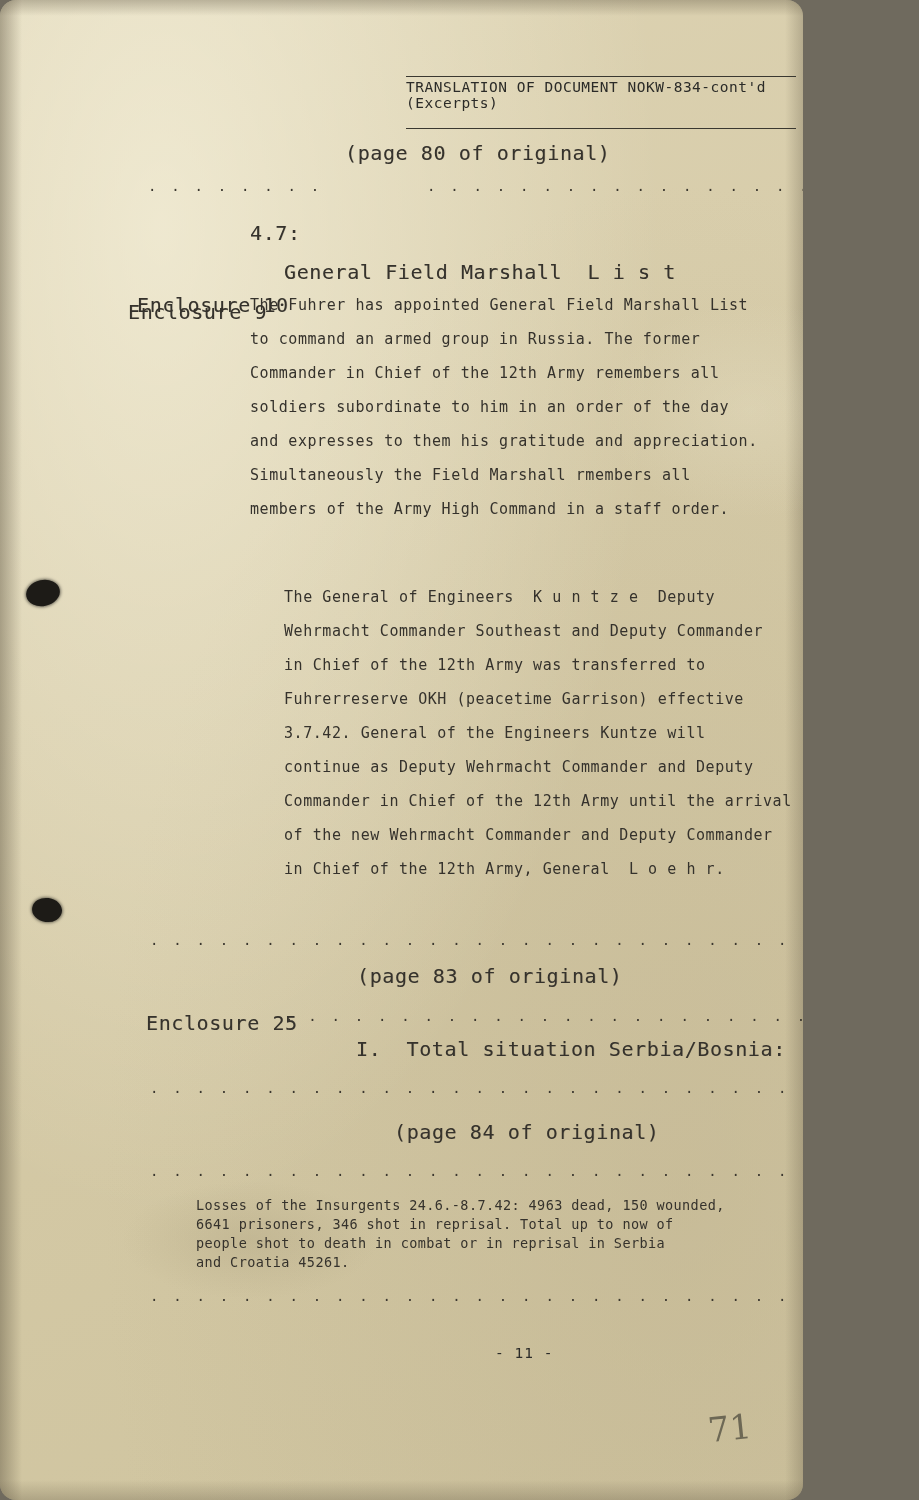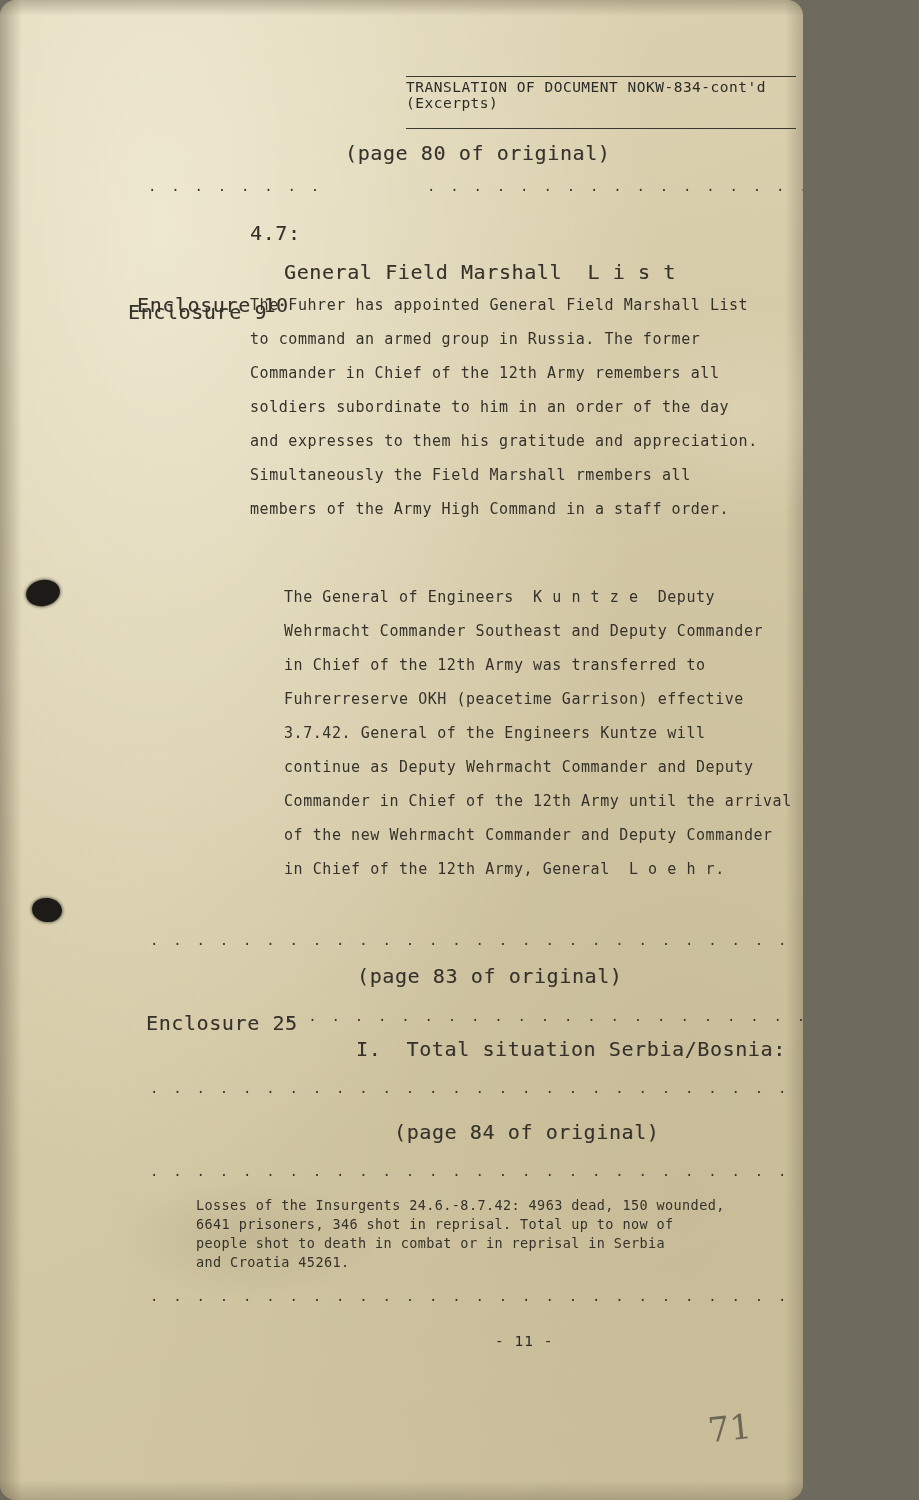--- a/index.html
+++ b/index.html
@@ -112,20 +112,21 @@
     letter-spacing: 0.4px;
     line-height: 19px;
     color: #35322c;
     white-space: pre;
   }
 
   .pagenum {
     position: absolute;
     font-size: 14.5px;
     letter-spacing: 1px;
+    margin-top: 12px;
   }
 
   .handwritten {
     position: absolute;
     right: 52px;
     bottom: 52px;
     font-family: "DejaVu Serif", serif;
     font-size: 34px;
     color: #5e5a4a;
     transform: rotate(-6deg);

